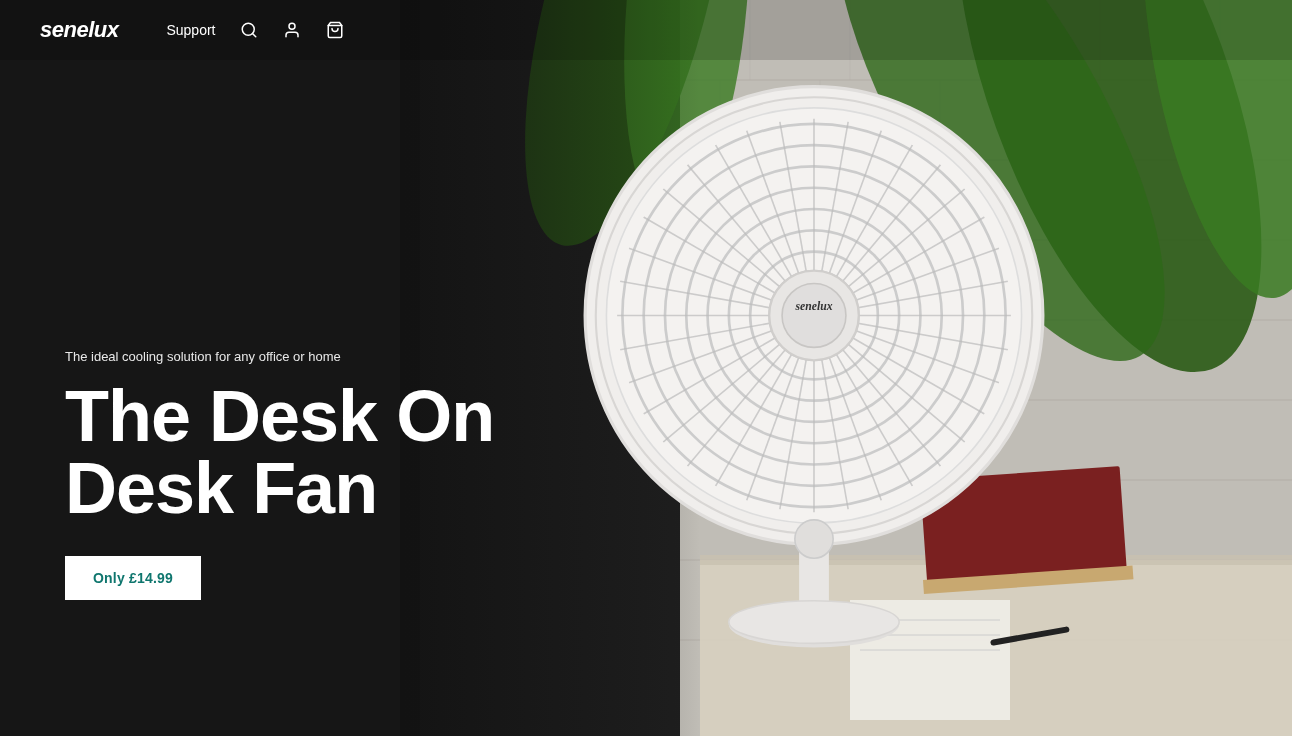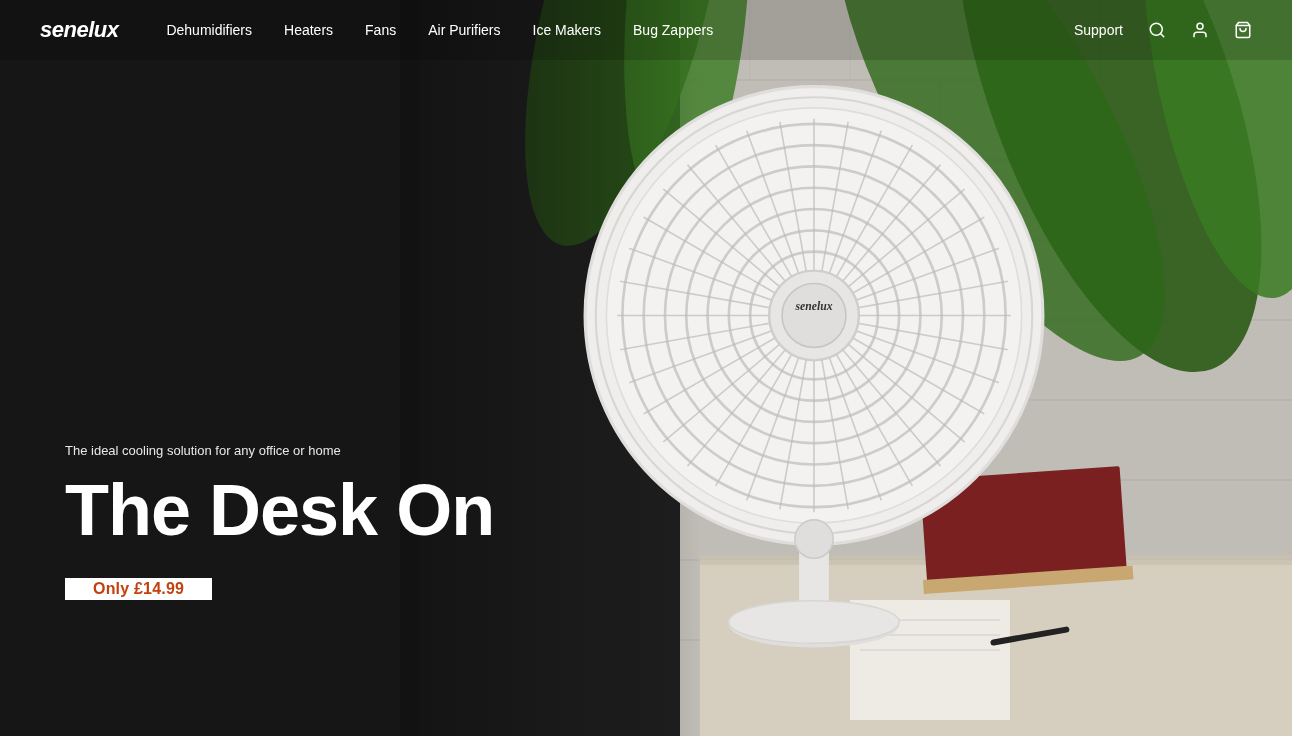--- a/index.html
+++ b/index.html
@@ -120,24 +120,24 @@
       font-size: 72px;
       font-weight: 900;
       line-height: 1.0;
       margin-bottom: 32px;
       letter-spacing: -1px;
     }
 
     .hero-cta {
       display: inline-block;
       background: #fff;
-      color: #c2410c;
-      font-size: 16px;
+      color: #0f766e;
+      font-size: 14px;
       font-weight: 600;
-      padding: 2px 28px;
+      padding: 14px 28px;
       cursor: pointer;
       border: none;
       letter-spacing: 0.2px;
     }
 
     
     .fan-svg {
       width: 100%;
       height: 100%;
     }
@@ -256,28 +256,20 @@
 
       <ellipse cx="250" cy="530" rx="80" ry="22" fill="#e0dedc"></ellipse>
       <ellipse cx="250" cy="528" rx="80" ry="20" fill="#e8e6e4" stroke="#d8d6d4" stroke-width="1.5"></ellipse>
 
       <circle cx="250" cy="450" r="18" fill="#e0dedc" stroke="#ccc" stroke-width="1.5"></circle>
     </svg>
   </div>
 
   <nav>
     <span class="logo">senelux</span>
-    <div class="nav-links">
-      <a class="nav-link">Dehumidifiers</a>
-      <a class="nav-link">Heaters</a>
-      <a class="nav-link">Fans</a>
-      <a class="nav-link">Air Purifiers</a>
-      <a class="nav-link">Ice Makers</a>
-      <a class="nav-link">Bug Zappers</a>
-    </div>
     <div class="nav-right">
       <span class="nav-support">Support</span>
       <span class="nav-icon">
         <svg width="18" height="18" viewBox="0 0 24 24" fill="none" stroke="white" stroke-width="2" stroke-linecap="round">
           <circle cx="11" cy="11" r="8"></circle>
           <line x1="21" y1="21" x2="16.65" y2="16.65"></line>
         </svg>
       </span>
       <span class="nav-icon">
         <svg width="18" height="18" viewBox="0 0 24 24" fill="none" stroke="white" stroke-width="2" stroke-linecap="round">
@@ -292,17 +284,18 @@
           <path d="M16 10a4 4 0 0 1-8 0"></path>
         </svg>
       </span>
     </div>
   </nav>
 
   <div class="hero-content">
     <p class="hero-subtitle">The ideal cooling solution for any office or home</p>
     <h1 class="hero-title">
       <span>The Desk On</span><br>
+      <span>Desk Fan</span>
     </h1>
     <button class="hero-cta">Only £14.99</button>
   </div>
 
 </div>
 
 </body></html>

